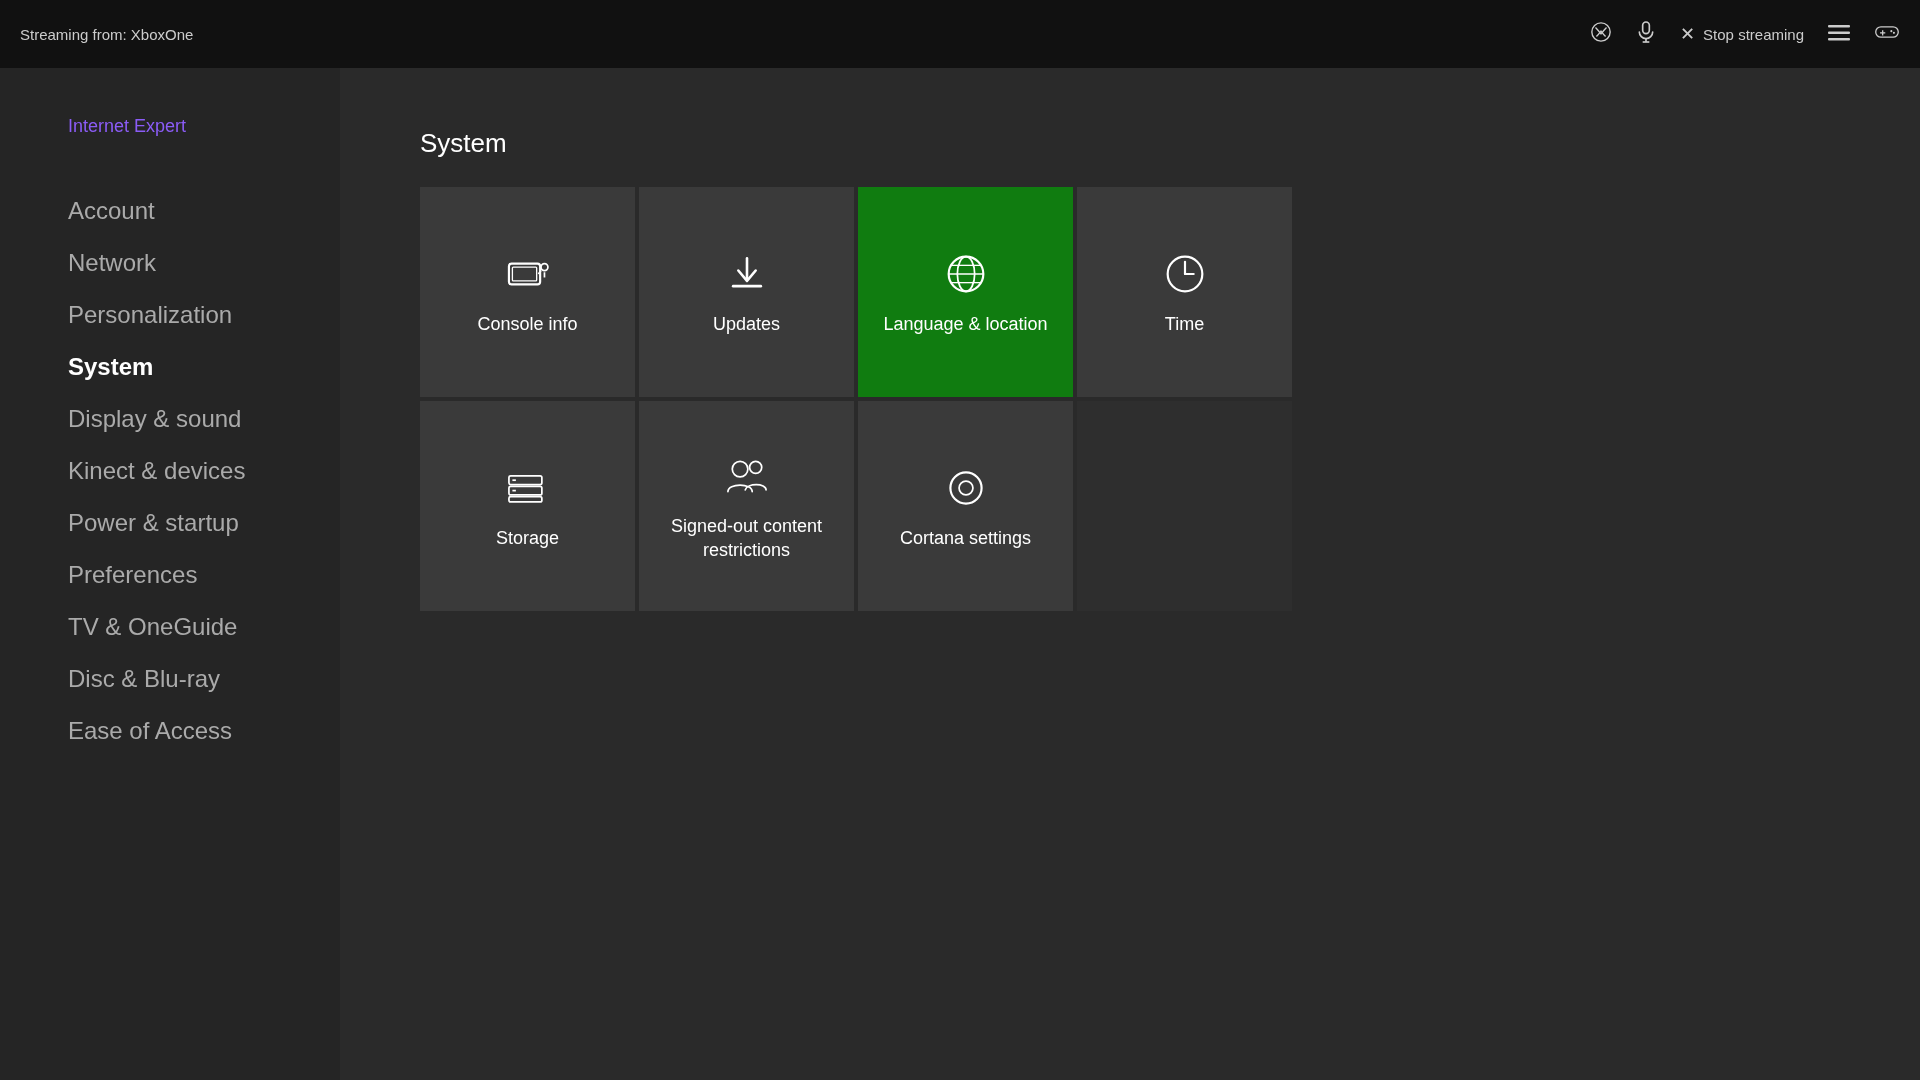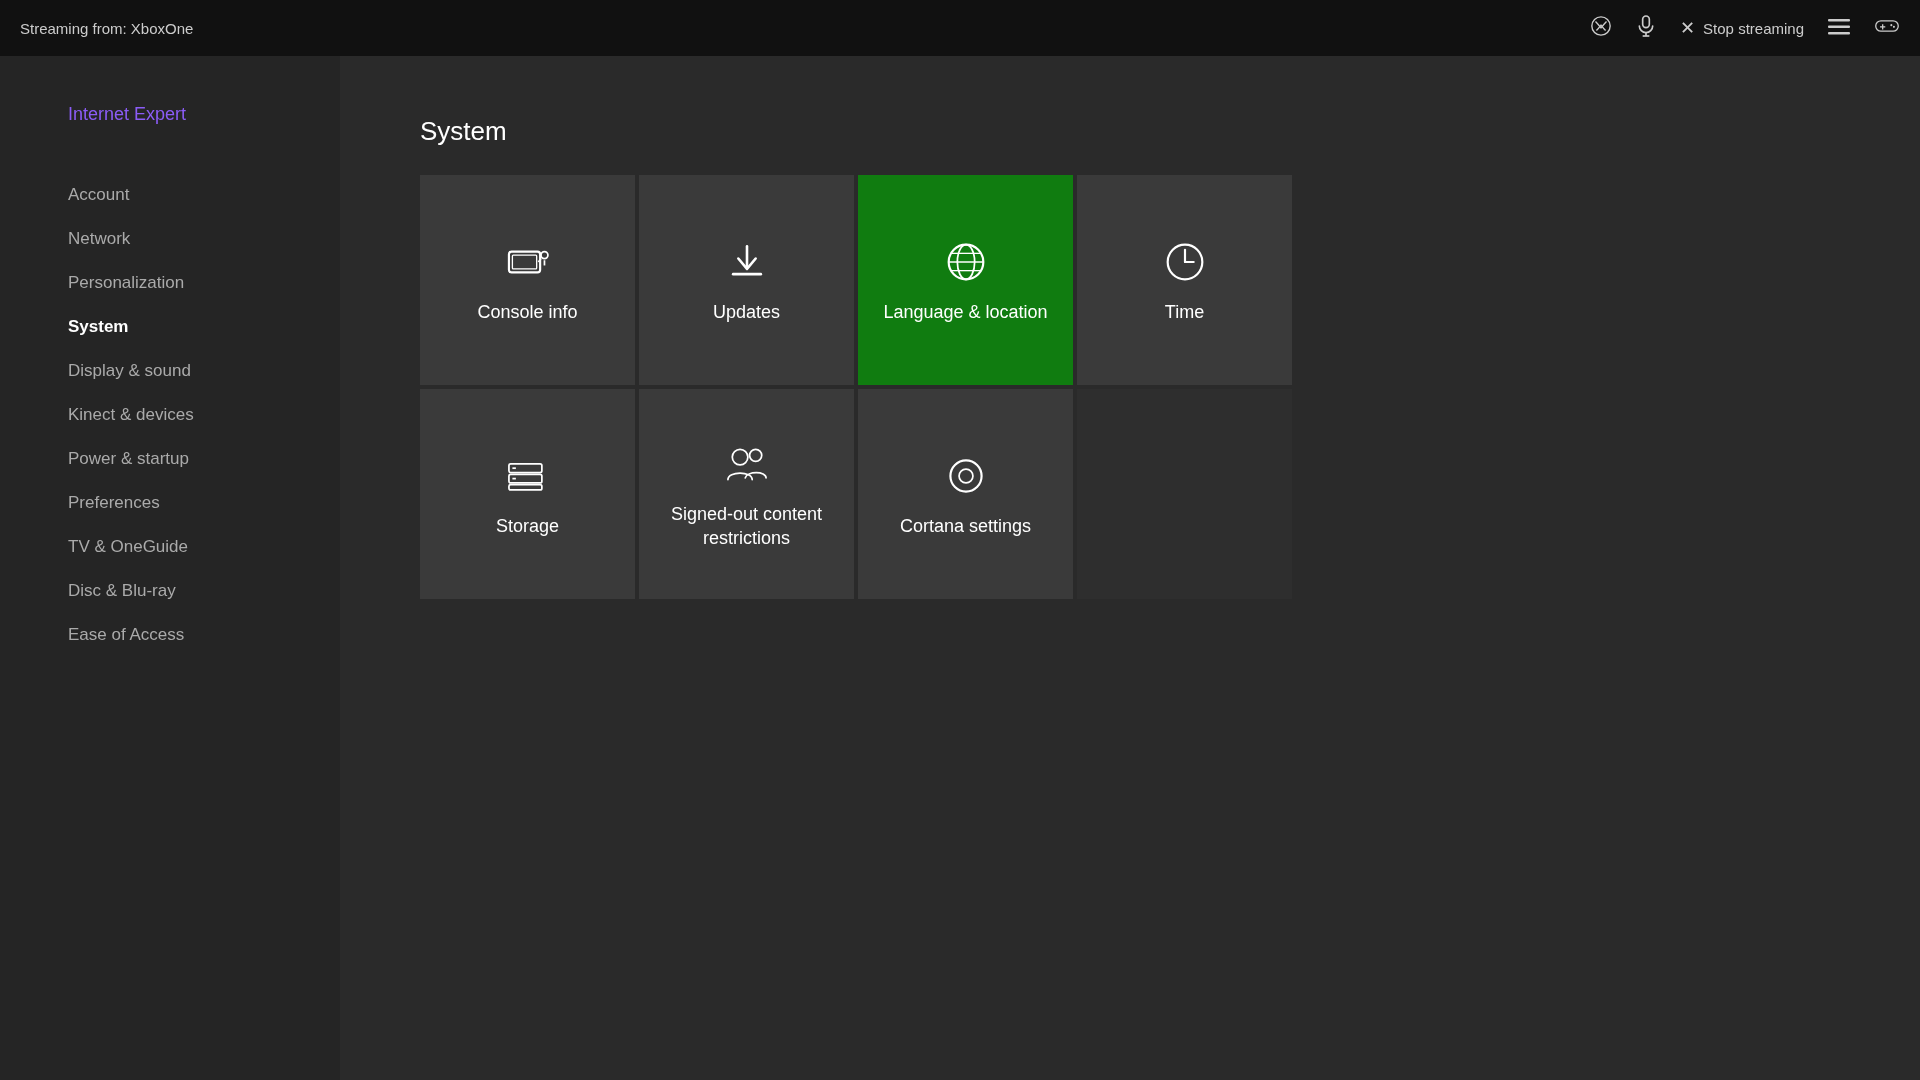--- a/index.html
+++ b/index.html
@@ -9,21 +9,21 @@
       height: 1080px;
       background-color: #1e1e1e;
       font-family: 'Segoe UI', Arial, sans-serif;
       color: #ffffff;
       overflow: hidden;
     }
 
     
     #topbar {
       width: 100%;
-      height: 56px;
+      height: 68px;
       background-color: #111111;
       display: flex;
       align-items: center;
       padding: 0 20px;
       position: relative;
     }
 
     #streaming-label {
       font-size: 15px;
       color: #cccccc;
@@ -75,21 +75,21 @@
     }
 
     #settings-subtitle {
       font-size: 18px;
       color: #8b5cf6;
       margin-bottom: 48px;
       font-weight: 400;
     }
 
     .nav-item {
-      font-size: 17px;
+      font-size: 24px;
       color: #aaaaaa;
       padding: 12px 0;
       cursor: pointer;
       font-weight: 300;
     }
 
     .nav-item.active {
       color: #ffffff;
       font-weight: 600;
     }

